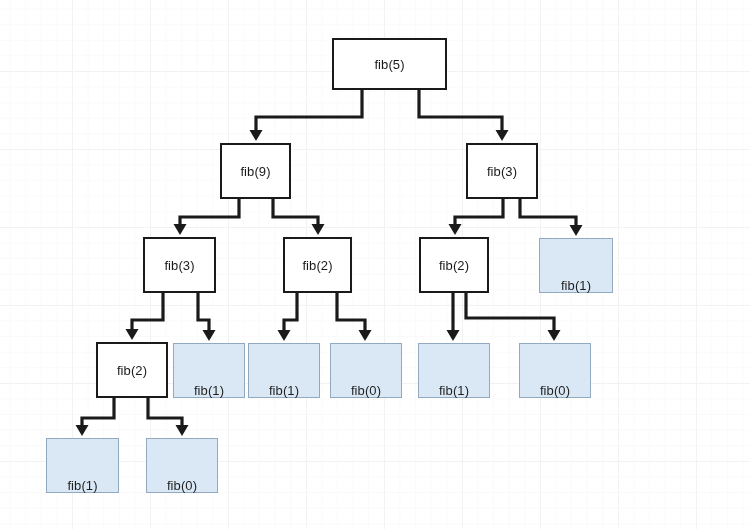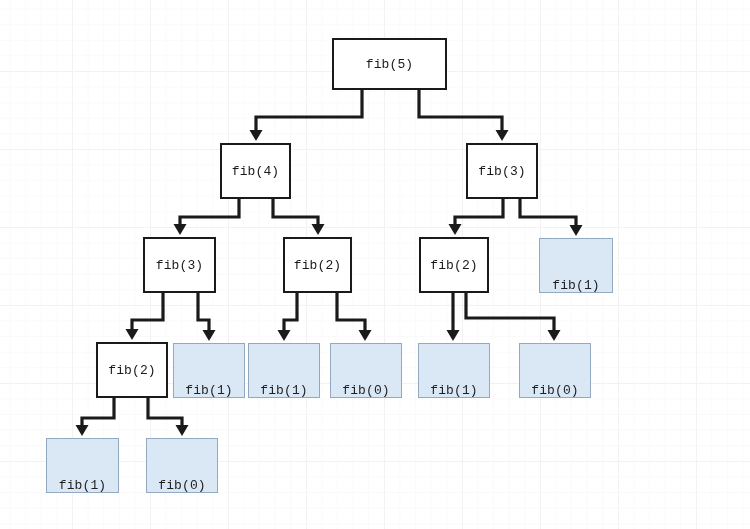--- a/index.html
+++ b/index.html
@@ -56,21 +56,20 @@
     border: 2px solid #1a1a1a;
   }
   .node.leaf {
     background: #dae8f6;
     border: 1px solid #93a9c0;
     color: #1f1f1f;
     align-items: flex-end;
   }
   .node-label {
     pointer-events: none;
-    font-family: Liberation Mono, monospace;
   }
 </style>
 </head>
 <body>
 
 <div id="canvas">
 
   <svg id="edge-layer" viewBox="0 0 750 529" width="750" height="529" xmlns="http://www.w3.org/2000/svg">
       <g>
         <path d="M 362 90 L 362 117 L 256 117 L 256 130" fill="none" stroke="#1a1a1a" stroke-width="3.2" stroke-linecap="butt" stroke-linejoin="miter"></path>
@@ -128,21 +127,21 @@
         <path d="M 148 398 L 148 418 L 182 418 L 182 425" fill="none" stroke="#1a1a1a" stroke-width="3.2" stroke-linecap="butt" stroke-linejoin="miter"></path>
         <polygon points="175.5,425 188.5,425 182,436" fill="#1a1a1a"></polygon>
       </g>
     </svg>
 
   <div id="node-layer">
       <div class="node internal" style="left: 332px; top: 38px; width: 115px; height: 52px;">
         <span class="node-label">fib(5)</span>
       </div>
       <div class="node internal" style="left: 220px; top: 143px; width: 71px; height: 56px;">
-        <span class="node-label">fib(4)</span>
+        <span class="node-label">fib(9)</span>
       </div>
       <div class="node internal" style="left: 466px; top: 143px; width: 72px; height: 56px;">
         <span class="node-label">fib(3)</span>
       </div>
       <div class="node internal" style="left: 143px; top: 237px; width: 73px; height: 56px;">
         <span class="node-label">fib(3)</span>
       </div>
       <div class="node internal" style="left: 283px; top: 237px; width: 69px; height: 56px;">
         <span class="node-label">fib(2)</span>
       </div>

